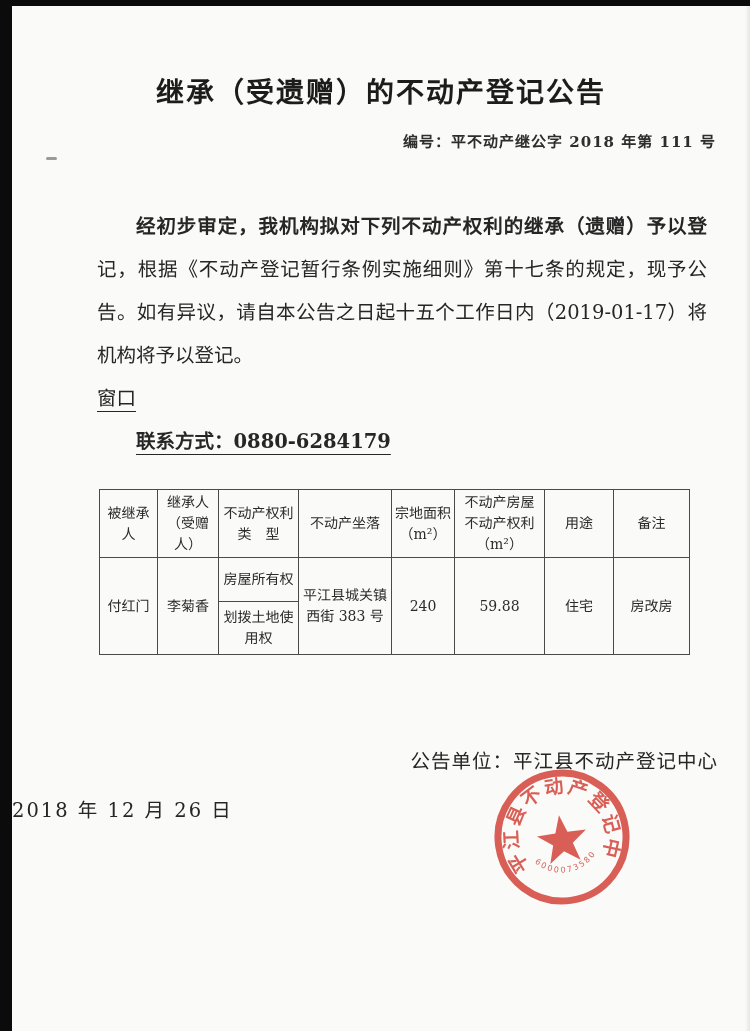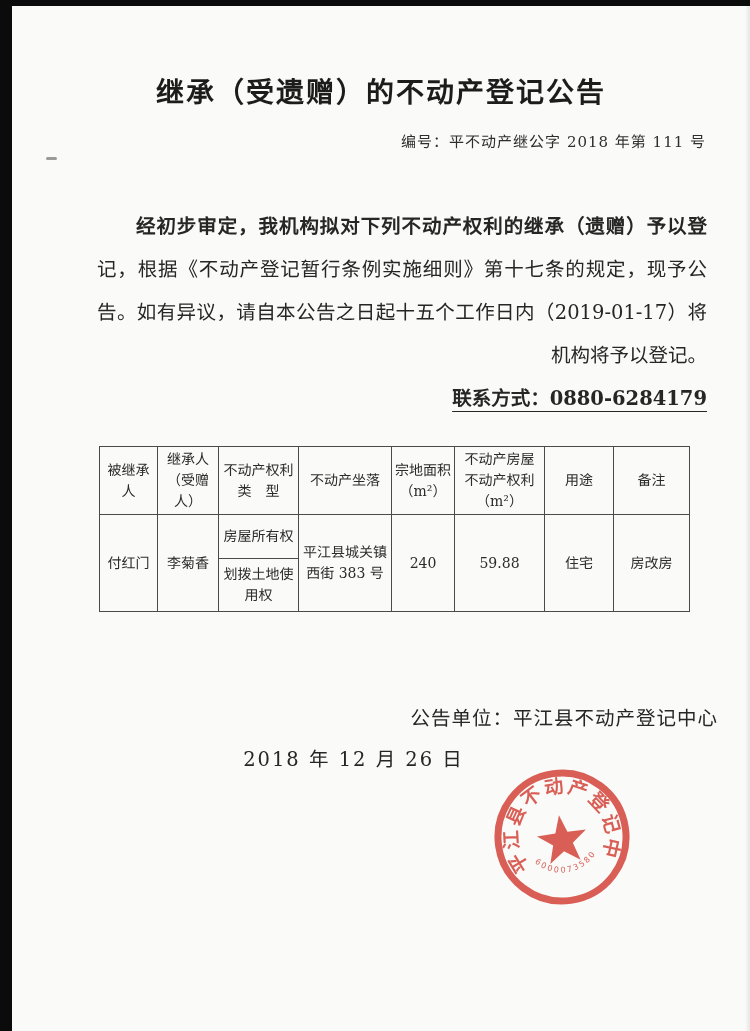--- a/index.html
+++ b/index.html
@@ -25,36 +25,36 @@
     text-align: center;
     font-family: "DejaVu Sans", "Liberation Sans", sans-serif;
     font-size: 28px;
     font-weight: bold;
     letter-spacing: 2px;
     color: #1c1c1c;
   }
   .doc-number {
     margin-top: 20px;
     text-align: right;
-    padding-right: 44px;
+    padding-right: 34px;
     font-size: 15px;
     color: #2e2e2e;
     letter-spacing: 1px;
+    font-weight: bold;
   }
 
   .body-text {
     margin: 54px 43px 0 85px; 
     font-size: 19.5px;
     color: #262626;
   }
   .bodyline {
     height: 43px;
     line-height: 43px;
     white-space: nowrap;
-    text-align: right;
   }
   .bodyline.jl { text-align: justify; text-align-last: justify; white-space: normal; overflow: hidden; }
   .bodyline.indent { text-indent: 2em; font-weight: bold; }
   .u { text-decoration: underline; text-underline-offset: 6px; text-decoration-thickness: 1px; }
 
   table.notice {
     border-collapse: collapse;
     margin: 26px 0 0 87px;
     table-layout: fixed;
     width: 590px;
@@ -74,26 +74,25 @@
   tr.sub2 { height: 53px; }
 
   .footer-unit {
     margin-top: 90px;
     text-align: right;
     padding-right: 32px;
     font-size: 19.5px;
     letter-spacing: 1px;
   }
   .footer-date {
-    margin-top: 12px;
-    text-align: center;
+    margin-top: 20px;
+    text-align: left;
     padding-right: 88px;
     font-size: 19.5px;
     letter-spacing: 2px;
-    padding-left: 33px;
   }
 
   .seal {
     position: absolute;
     left: 462px;
     top: 737px;
     width: 200px;
     height: 200px;
     z-index: 3;
     opacity: 0.85;
@@ -112,20 +111,21 @@
 <div class="paper">
 
   <div class="doc-title">继承（受遗赠）的不动产登记公告</div>
   <div class="doc-number">编号：平不动产继公字 2018 年第 111 号</div>
 
   <div class="body-text">
     <div class="bodyline indent jl">经初步审定，我机构拟对下列不动产权利的继承（遗赠）予以登</div>
     <div class="bodyline jl">记，根据《不动产登记暂行条例实施细则》第十七条的规定，现予公</div>
     <div class="bodyline jl">告。如有异议，请自本公告之日起十五个工作日内（2019-01-17）将</div>
     <div class="bodyline">机构将予以登记。</div>
+    <div class="bodyline"><span class="u">窗口</span></div>
     <div class="bodyline indent"><span class="u">联系方式：0880-6284179</span></div>
   </div>
 
   <table class="notice">
     <colgroup>
       <col style="width:58px">
         <col style="width:61px">
         <col style="width:80px">
         <col style="width:93px">
       <col style="width:63px">

